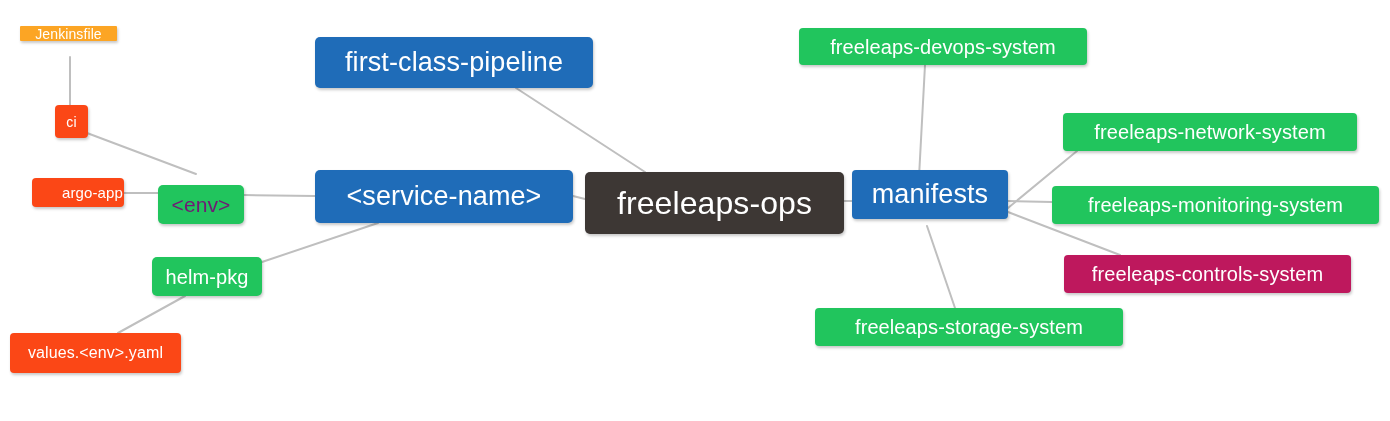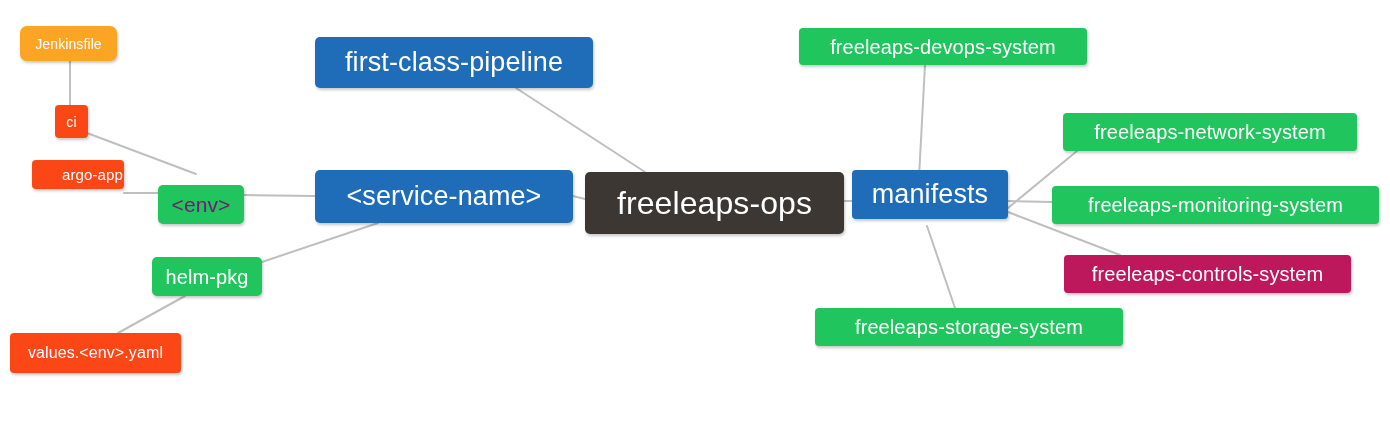--- a/index.html
+++ b/index.html
@@ -59,27 +59,27 @@
       <line x1="516" y1="88" x2="645" y2="172" stroke="#bfbfbf" stroke-width="2" stroke-linecap="round"></line>
       <line x1="573" y1="196" x2="585" y2="199" stroke="#bfbfbf" stroke-width="2" stroke-linecap="round"></line>
       <line x1="844" y1="201" x2="852" y2="201" stroke="#bfbfbf" stroke-width="2" stroke-linecap="round"></line>
       <line x1="919" y1="177" x2="925" y2="65" stroke="#bfbfbf" stroke-width="2" stroke-linecap="round"></line>
       <line x1="1008" y1="208" x2="1077" y2="151" stroke="#bfbfbf" stroke-width="2" stroke-linecap="round"></line>
       <line x1="1008" y1="201" x2="1052" y2="202" stroke="#bfbfbf" stroke-width="2" stroke-linecap="round"></line>
       <line x1="1008" y1="212" x2="1120" y2="255" stroke="#bfbfbf" stroke-width="2" stroke-linecap="round"></line>
       <line x1="927" y1="226" x2="955" y2="308" stroke="#bfbfbf" stroke-width="2" stroke-linecap="round"></line>
     </svg>
   <div id="node-layer">
-      <div class="node" style="left: 20px; top: 26px; width: 97px; height: 35px; background: rgb(252, 165, 36); font-size: 14px; border-radius: 7px; color: rgb(255, 255, 255);">
+      <div class="node" style="left: 20px; top: 26px; width: 97px; height: 15px; background: rgb(252, 165, 36); font-size: 14px; border-radius: 1px; color: rgb(255, 255, 255);">
         <span class="node-label">Jenkinsfile</span>
       </div>
       <div class="node" style="left: 55px; top: 105px; width: 33px; height: 33px; background: rgb(251, 71, 22); font-size: 14px; border-radius: 4px; color: rgb(255, 255, 255);">
         <span class="node-label">ci</span>
       </div>
-      <div class="node" style="left: 32px; top: 160px; width: 92px; height: 29px; background: rgb(251, 71, 22); font-size: 15px; border-radius: 4px; color: rgb(255, 255, 255); padding-left: 29px;">
+      <div class="node" style="left: 32px; top: 178px; width: 92px; height: 29px; background: rgb(251, 71, 22); font-size: 15px; border-radius: 4px; color: rgb(255, 255, 255); padding-left: 29px;">
         <span class="node-label">argo-app</span>
       </div>
       <div class="node" style="left: 158px; top: 185px; width: 86px; height: 39px; background: rgb(33, 197, 93); font-size: 21px; border-radius: 5px; color: #701a75;">
         <span class="node-label">&lt;env&gt;</span>
       </div>
       <div class="node" style="left: 152px; top: 257px; width: 110px; height: 39px; background: rgb(33, 197, 93); font-size: 20px; border-radius: 5px; color: rgb(255, 255, 255);">
         <span class="node-label">helm-pkg</span>
       </div>
       <div class="node" style="left: 10px; top: 333px; width: 171px; height: 40px; background: rgb(251, 71, 22); font-size: 16px; border-radius: 4px; color: rgb(255, 255, 255);">
         <span class="node-label">values.&lt;env&gt;.yaml</span>

